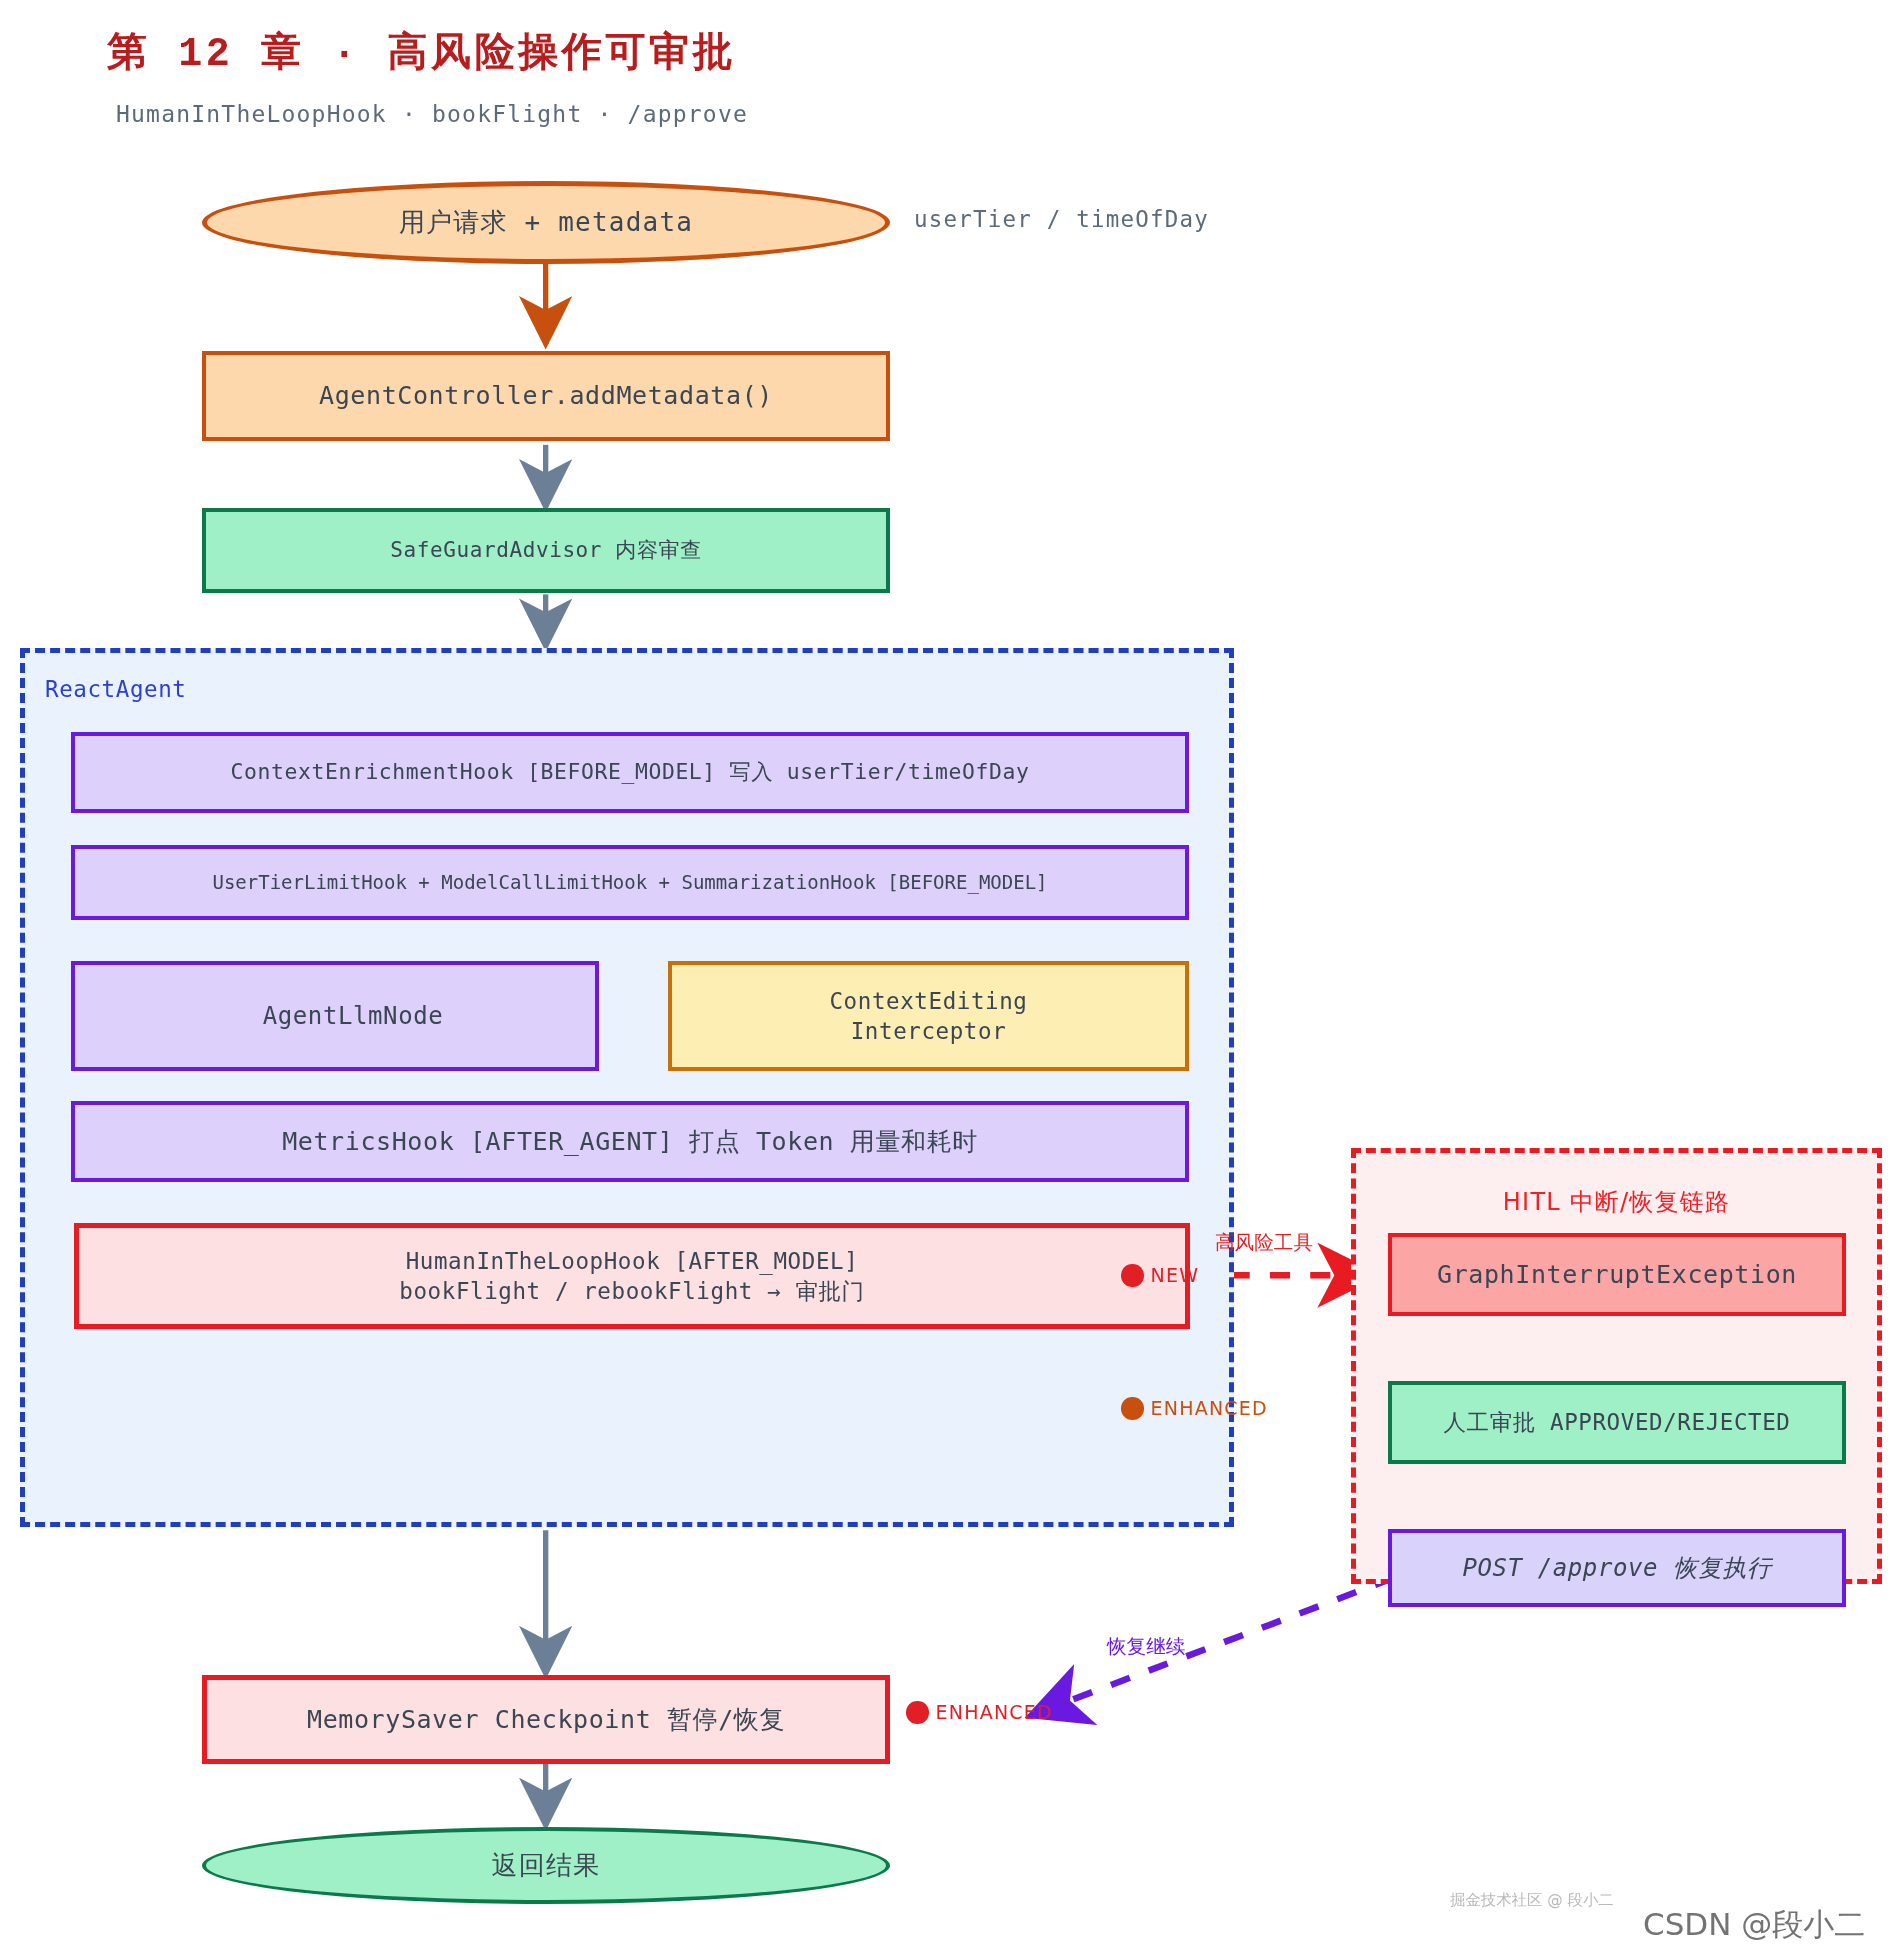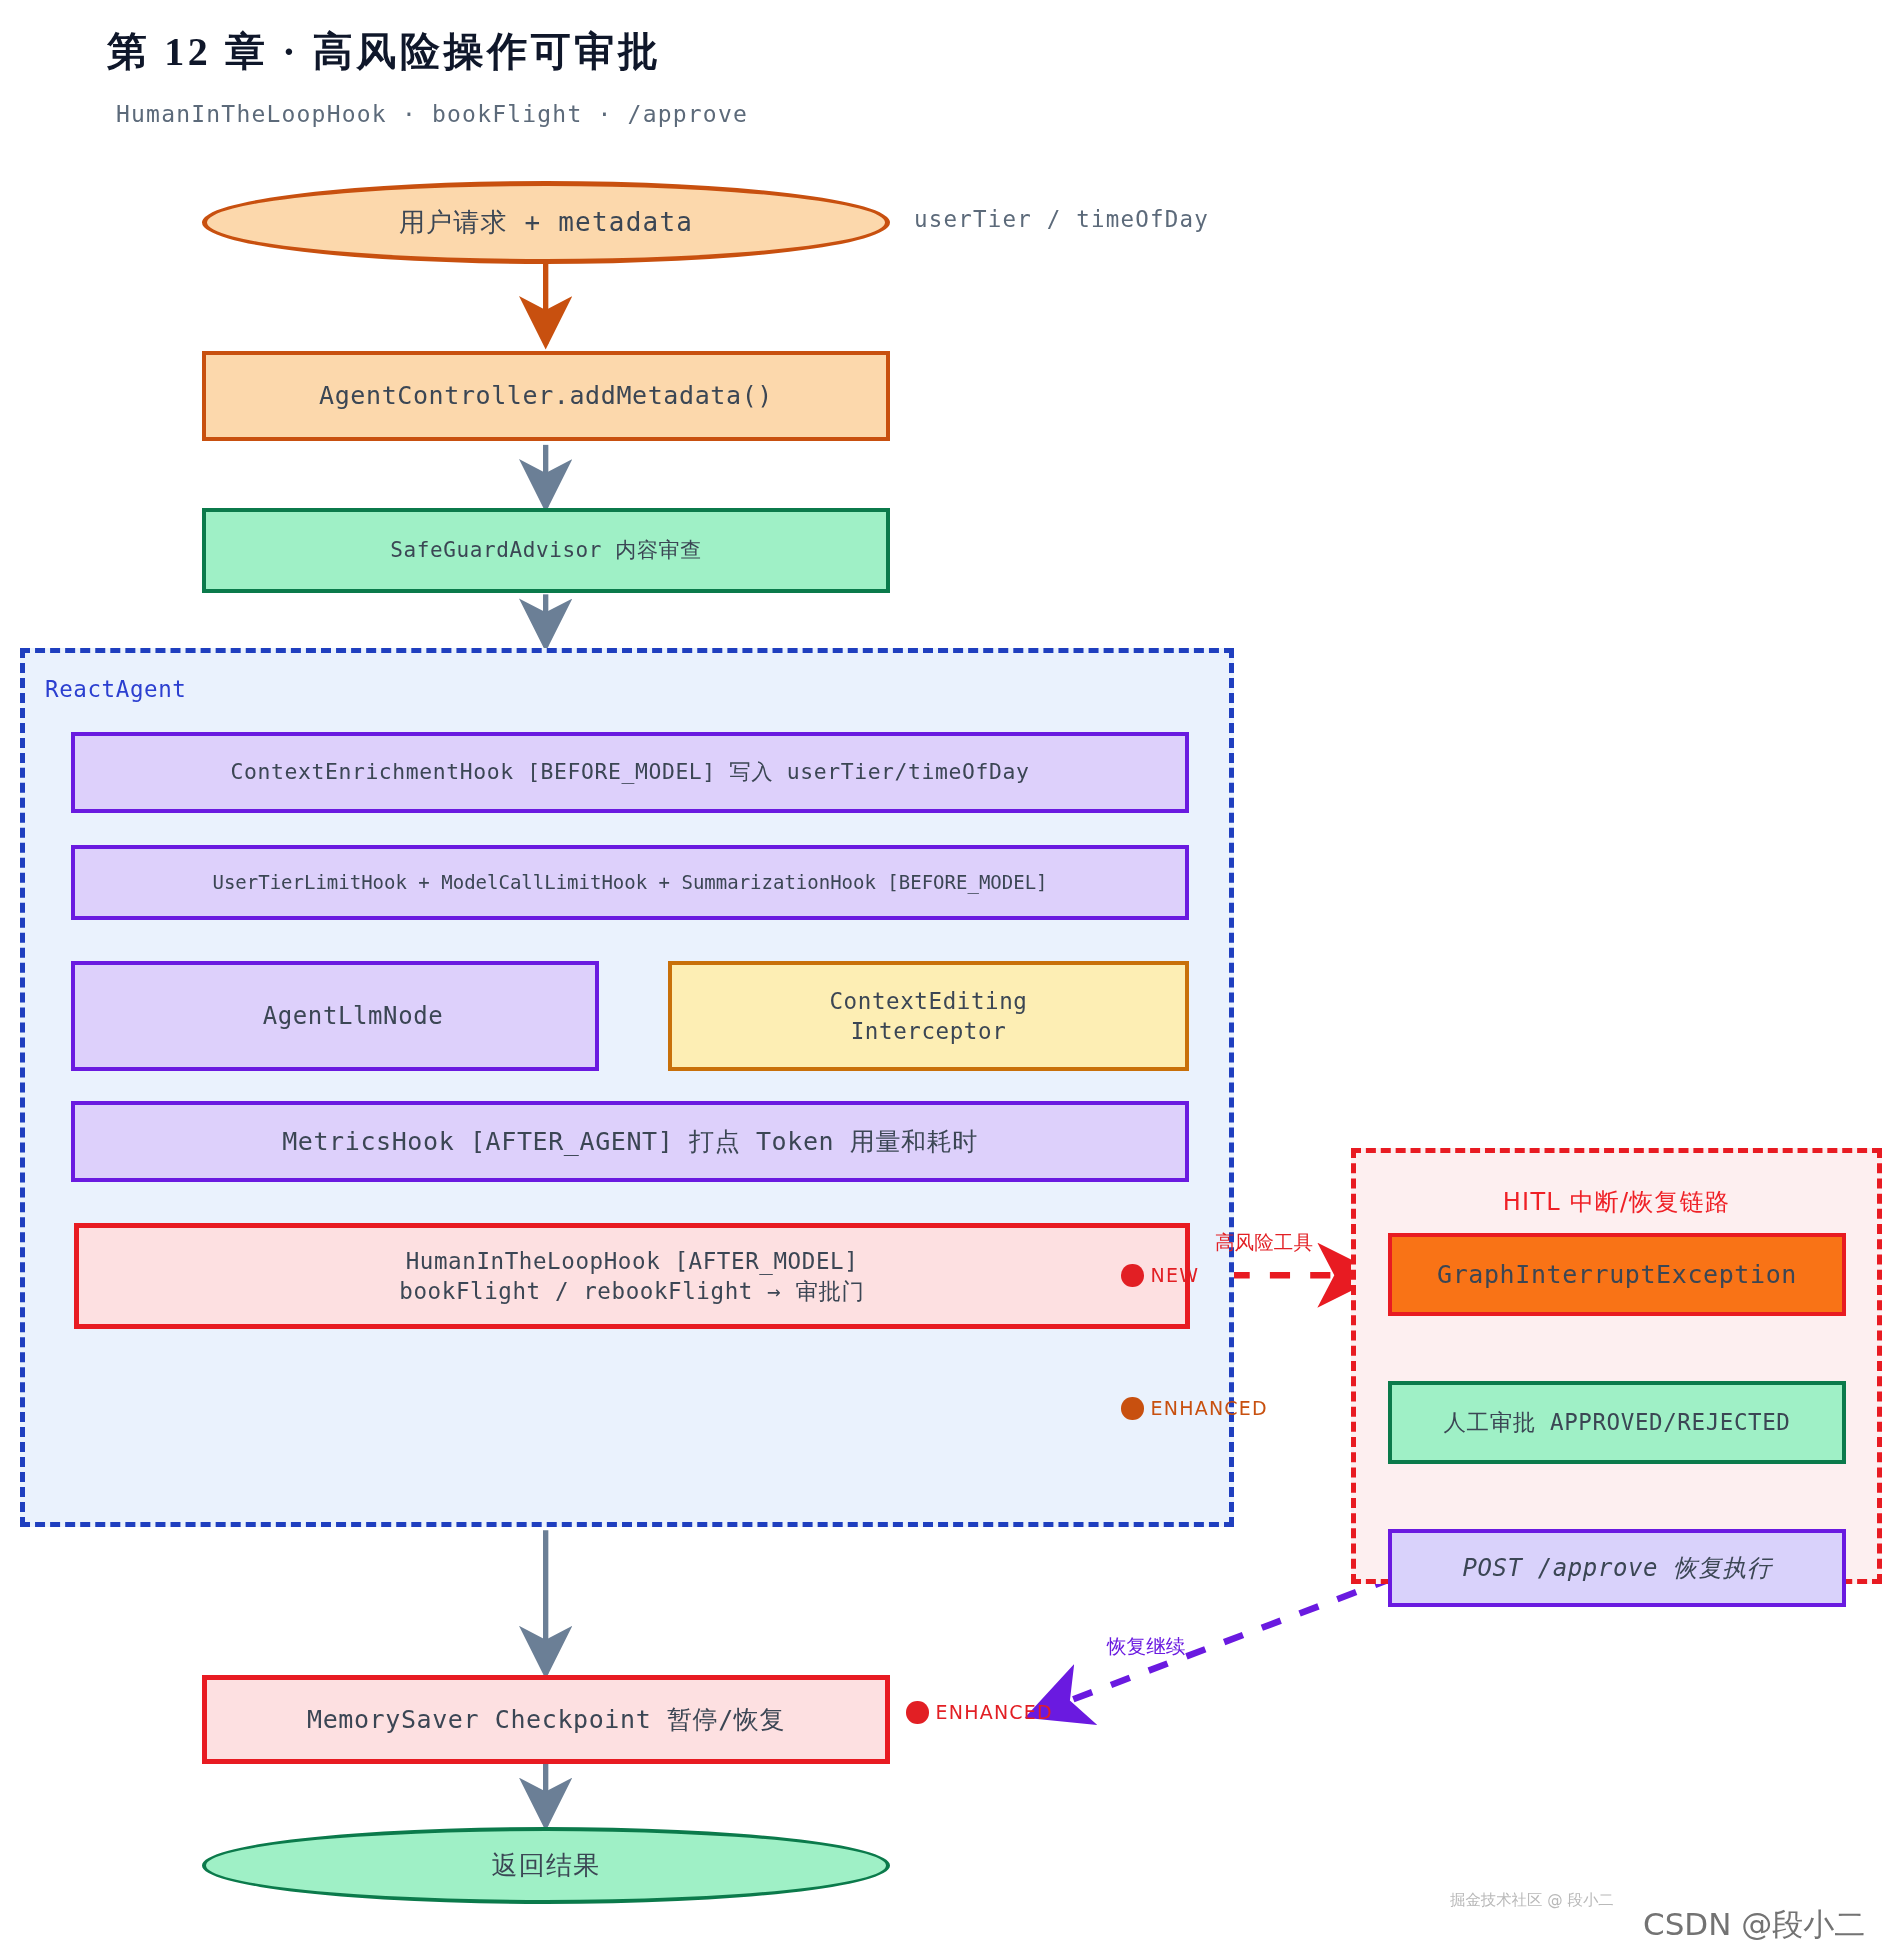--- a/index.html
+++ b/index.html
@@ -4,22 +4,22 @@
 <style>
   html,body{margin:0;padding:0;background:#ffffff;}
   body{width:1898px;height:1955px;position:relative;overflow:hidden;
        font-family:"DejaVu Sans Mono","Liberation Mono",monospace;}
 
   #stage{position:absolute;left:0;top:0;width:1898px;height:1955px;}
 
   
   .title{
     position:absolute;left:107px;top:24px;
-    font-family:Liberation Serif, serif;
-    font-size:40px;font-weight:700;color:#0f172a;letter-spacing:3.6px;
+    font-family:Liberation Mono, monospace;
+    font-size:40px;font-weight:700;color:#b91c1c;letter-spacing:3.6px;
     white-space:nowrap;
   }
   .subtitle{
     position:absolute;left:116px;top:101px;
     font-family:"DejaVu Sans Mono","Liberation Mono",monospace;
     font-size:23px;color:#5c6a7a;letter-spacing:1.2px;white-space:nowrap;
   }
 
   
   .node{position:absolute;box-sizing:border-box;display:flex;
@@ -29,21 +29,21 @@
 
   .ellipse{border-radius:50%;}
 
   .n-orange{background:#fcd8ac;border:4.2px solid #c8500f;}
   .n-orange-e{background:#fcd8ac;border:5.3px solid #c8500f;}
   .n-green{background:#9ff0c6;border:4.2px solid #0b7a4b;}
   .n-green-e{background:#9ff0c6;border:4.2px solid #0b7a4b;}
   .n-purple{background:#ddd0fb;border:4.2px solid #6a1ae0;}
   .n-yellow{background:#fdeeb4;border:4.2px solid #c8700a;}
   .n-redsoft{background:#fde0e1;border:5.3px solid #e81b22;}
-  .n-redmid{background:#f97316;border:4.2px solid #e81b22;}
+  .n-redmid{background:#fca5a5;border:4.2px solid #e81b22;}
   .n-violet{background:#d9d2fb;border:4.2px solid #6a1ae0;}
 
   
   .react-agent{
     position:absolute;left:20px;top:648px;width:1214px;height:879px;
     background:#eaf2fd;border:5.3px dashed #1f3fbf;box-sizing:border-box;
   }
   .react-agent-label{
     position:absolute;left:45px;top:676px;
     font-family:"DejaVu Sans Mono","Liberation Mono",monospace;

